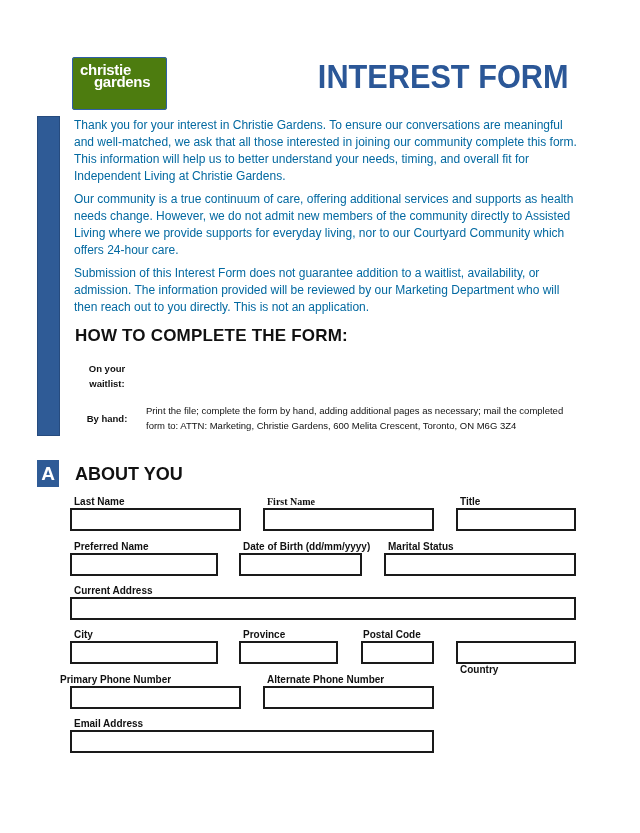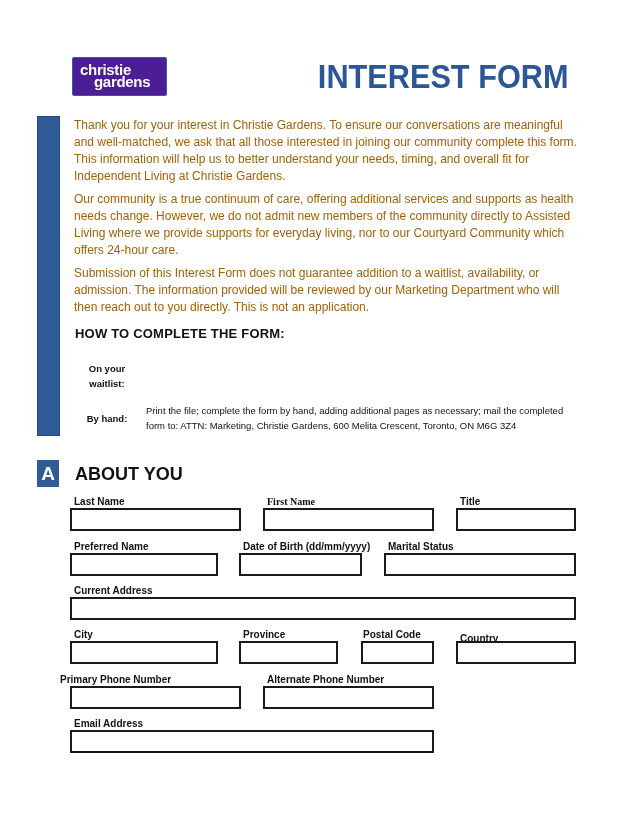--- a/index.html
+++ b/index.html
@@ -1,30 +1,30 @@
 <!DOCTYPE html>
 <html><head>
 <meta charset="utf-8">
 <style>
   html, body { margin: 0; padding: 0; background: #ffffff; }
   body { width: 640px; height: 833px; position: relative; overflow: hidden; font-family: "Liberation Sans", sans-serif; color: #111; }
 
-  .logo { position: absolute; left: 72px; top: 57px; width: 95px; height: 39px; background: #4c1d95; border-radius: 3px; box-shadow: 0 0 0 1px #2f5fa8 inset; }
+  .logo { position: absolute; left: 72px; top: 57px; width: 95px; height: 53px; background: #4d7c0f; border-radius: 3px; box-shadow: 0 0 0 1px #2f5fa8 inset; }
   .logo .l1, .logo .l2 { position: absolute; color: #fff; font-weight: bold; font-size: 15px; line-height: 14px; letter-spacing: -0.3px; }
   .logo .l1 { left: 8px; top: 6px; }
   .logo .l2 { left: 22px; top: 18px; }
 
   .page-title { position: absolute; right: 72px; top: 58px; font-size: 33px; font-weight: bold; color: #2b5797; letter-spacing: 0px; transform: scaleX(0.93); transform-origin: right center; }
 
   .side-bar { position: absolute; left: 37px; top: 116px; width: 23px; height: 320px; background: #2f5b96; border: 1px solid #264b7e; box-sizing: border-box; }
 
-  .intro { position: absolute; left: 74px; top: 117px; width: 510px; font-size: 12px; line-height: 17px; color: #a16207; }
+  .intro { position: absolute; left: 74px; top: 117px; width: 510px; font-size: 12px; line-height: 17px; color: #0369a1; }
   .intro p { margin: 0 0 6px 0; }
 
-  .how-title { position: absolute; left: 75px; top: 326px; font-size: 13px; font-weight: bold; color: #111; letter-spacing: 0.2px; }
+  .how-title { position: absolute; left: 75px; top: 326px; font-size: 17px; font-weight: bold; color: #111; letter-spacing: 0.2px; }
 
   .how-row { position: absolute; left: 74px; width: 500px; font-size: 9.5px; line-height: 15px; }
   .how-row .lbl { position: absolute; left: 0; width: 66px; text-align: center; font-weight: bold; }
   .how-row .txt { position: absolute; left: 72px; width: 430px; }
   .row-computer { top: 352px; height: 50px; }
   .row-computer .lbl { top: 9px; line-height: 15px; }
   .row-hand { top: 403px; height: 34px; }
   .row-hand .lbl { top: 8px; }
 
   .section-badge { position: absolute; left: 37px; top: 460px; width: 22px; height: 27px; background: #2f5b96; color: #fff; font-weight: bold; font-size: 19px; text-align: center; line-height: 27px; }
@@ -84,21 +84,21 @@
 
 <div class="field-label" style="left:74px;top:629px;">City</div>
 <input class="field-input" style="left: 70px; top: 641px; width: 148px;" value="">
 
 <div class="field-label" style="left:243px;top:629px;">Province</div>
 <input class="field-input" style="left: 239px; top: 641px; width: 99px;" value="">
 
 <div class="field-label" style="left:363px;top:629px;">Postal Code</div>
 <input class="field-input" style="left: 361px; top: 641px; width: 73px;" value="">
 
-<div class="field-label" style="left:460px;top:633px;">Country</div>
+<div class="field-label" style="left:460px;top:664px;">Country</div>
 <input class="field-input" style="left: 456px; top: 641px; width: 120px;" value="">
 
 <div class="field-label" style="left:60px;top:674px;">Primary Phone Number</div>
 <input class="field-input" style="left: 70px; top: 686px; width: 171px;" value="">
 
 <div class="field-label" style="left:267px;top:674px;">Alternate Phone Number</div>
 <input class="field-input" style="left: 263px; top: 686px; width: 171px;" value="">
 
 <div class="field-label" style="left:74px;top:718px;">Email Address</div>
 <input class="field-input" style="left: 70px; top: 730px; width: 364px;" value="">

